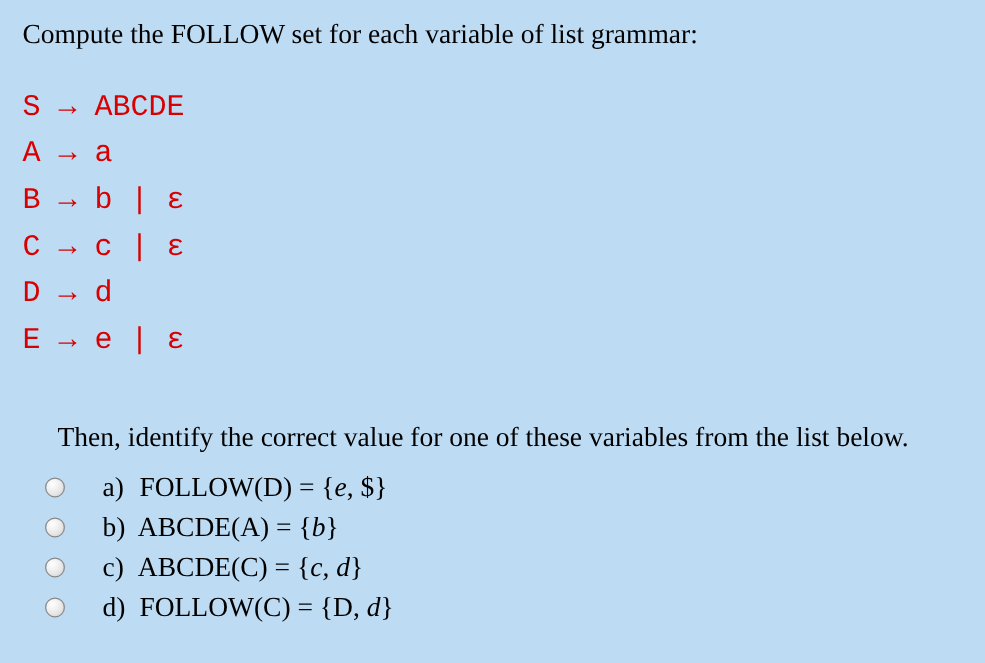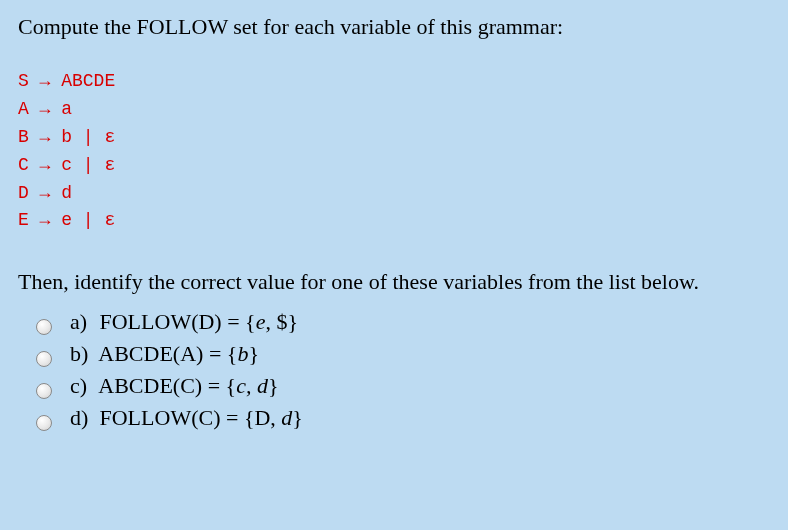--- a/index.html
+++ b/index.html
@@ -15,40 +15,41 @@
     font-family: "Times New Roman", Times, serif;
     font-size: 22px;
     color: #000;
     padding: 14px 18px;
   }
   .question-intro {
     margin-bottom: 28px;
   }
   .grammar-block {
     font-family: "Courier New", Courier, monospace;
-    font-size: 18px;
+    font-size: 24px;
     color: #d80000;
     line-height: 1.55;
-    margin-bottom: 32px;
+    margin-bottom: 44px;
     white-space: pre;
   }
   .question-followup {
     margin-bottom: 12px;
     line-height: 1.35;
+    margin-left: 28px;
   }
   .options {
     display: flex;
     flex-direction: column;
     gap: 6px;
     padding-left: 18px;
   }
   .option-row {
     display: flex;
-    align-items: flex-end;
-    gap: 18px;
+    align-items: center;
+    gap: 30px;
   }
   .radio {
     width: 16px;
     height: 16px;
     border-radius: 50%;
     background: radial-gradient(circle at 35% 30%, #ffffff 0%, #e9e9e9 55%, #cfcfcf 100%);
     border: 1px solid #8a8a8a;
     flex: 0 0 auto;
   }
   .option-label {
@@ -56,21 +57,21 @@
     width: 24px;
   }
   .option-text {
     font-size: 22px;
   }
   .italic { font-style: italic; }
 </style>
 </head>
 <body>
 
-<div class="question-intro">Compute the FOLLOW set for each variable of this grammar:</div>
+<div class="question-intro">Compute the FOLLOW set for each variable of list grammar:</div>
 
 <div class="grammar-block"><span>S → ABCDE</span>
 <span>A → a</span>
 <span>B → b | ε</span>
 <span>C → c | ε</span>
 <span>D → d</span>
 <span>E → e | ε</span></div>
 
 <div class="question-followup">Then, identify the correct value for one of these variables from the list below.</div>
 

